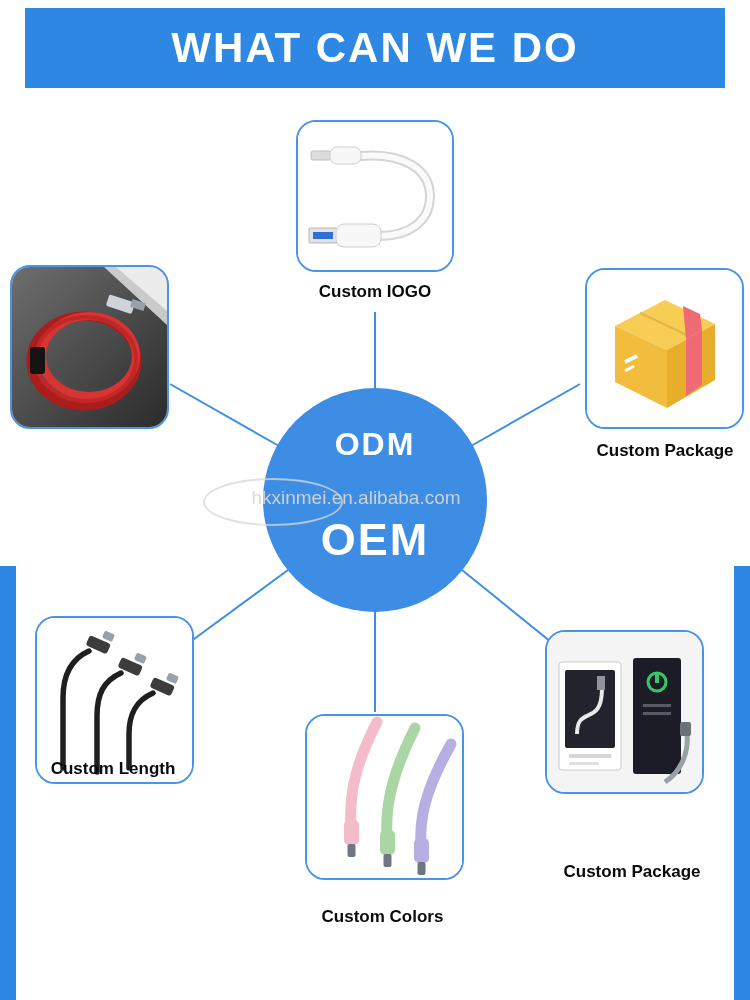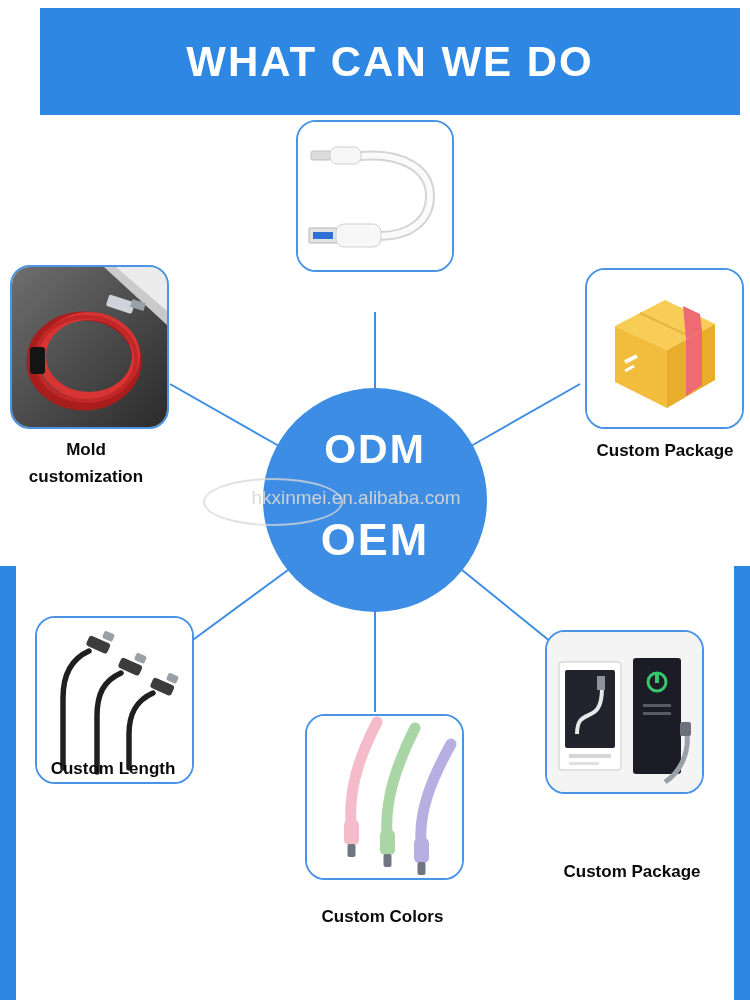--- a/index.html
+++ b/index.html
@@ -1,19 +1,19 @@
 <!DOCTYPE html>
 <html><head>
 <meta charset="utf-8">
 <style>
   html,body{margin:0;padding:0;background:#ffffff;}
   body{font-family:"Liberation Sans",sans-serif;}
   .canvas{position:relative;width:750px;height:1000px;background:#ffffff;overflow:hidden;}
 
-  .header{position:absolute;left:40px;top:8px;width:700px;height:107px;background:#2e87e2;
+  .header{position:absolute;left:25px;top:8px;width:700px;height:80px;background:#2e87e2;
     display:flex;align-items:center;justify-content:center;z-index:2;}
   .header span{color:#ffffff;font-size:42px;font-weight:800;letter-spacing:2px;}
 
   .connectors{position:absolute;left:0;top:0;width:750px;height:1000px;z-index:0;}
 
   .card{position:absolute;border:2.5px solid #4a94e6;border-radius:20px;background:#ffffff;
     overflow:hidden;z-index:1;}
   .card svg{display:block;width:100%;height:100%;}
   .card-logo{left:296px;top:120px;width:154px;height:148px;}
   .card-mold{left:10px;top:265px;width:155px;height:160px;}
@@ -27,21 +27,21 @@
   .label-logo{left:297px;top:278px;width:156px;}
   .label-mold{left:10px;top:436px;width:152px;}
   .label-carton{left:590px;top:437px;width:150px;}
   .label-length{left:36px;top:755px;width:154px;}
   .label-package{left:552px;top:824px;width:160px;margin-top:34px;}
   .label-colors{left:305px;top:903px;width:155px;}
 
   .circle{position:absolute;left:263px;top:388px;width:224px;height:224px;border-radius:50%;
     background:#3d8de4;z-index:1;}
   .circle .odm{position:absolute;left:0;top:38px;width:100%;text-align:center;color:#fff;
-    font-size:41px;font-weight:800;letter-spacing:2px;}
+    font-size:32px;font-weight:800;letter-spacing:2px;}
   .circle .oem{position:absolute;left:0;top:126px;width:100%;text-align:center;color:#fff;
     font-size:45px;font-weight:800;letter-spacing:2px;}
 
   .watermark{position:absolute;left:200px;top:487px;width:312px;text-align:center;
     color:rgba(215,215,215,0.92);font-size:19px;font-weight:400;z-index:3;}
   .watermark-ellipse{position:absolute;left:203px;top:478px;width:136px;height:44px;
     border:2px solid rgba(215,215,215,0.75);border-radius:50%;z-index:3;}
 
   .edgebar{position:absolute;top:566px;width:16px;height:434px;background:#2e87e2;z-index:2;}
   .edgebar-left{left:0;}
@@ -72,41 +72,41 @@
       <rect width="154" height="148" fill="#ffffff"></rect>
       <path d="M62 34 C 106 30, 132 48, 132 74 C 132 100, 110 114, 82 114" fill="none" stroke="#d4d4d4" stroke-width="10" stroke-linecap="round"></path>
       <path d="M62 34 C 106 30, 132 48, 132 74 C 132 100, 110 114, 82 114" fill="none" stroke="#fafafa" stroke-width="6" stroke-linecap="round"></path>
       <rect x="13" y="29" width="20" height="9" rx="2" fill="#dcdcdc" stroke="#bfbfbf"></rect>
       <rect x="32" y="25" width="31" height="17" rx="7" fill="#f7f7f7" stroke="#cfcfcf"></rect>
       <rect x="11" y="106" width="28" height="15" rx="1" fill="#e3e3e3" stroke="#b5b5b5"></rect>
       <rect x="15" y="110" width="20" height="7" fill="#2f6fd6"></rect>
       <rect x="38" y="102" width="45" height="23" rx="8" fill="#f7f7f7" stroke="#cfcfcf"></rect>
     </svg>
   </div>
+  <div class="label label-logo">Custom IOGO</div>
 
   <div class="card card-mold">
     <svg viewBox="0 0 155 160">
       <defs>
         <linearGradient id="g2" x1="0" y1="0" x2="1" y2="1">
           <stop offset="0" stop-color="#6e6e6e"></stop>
             <stop offset="1" stop-color="#2b2b2b"></stop>
         </linearGradient>
       </defs>
       <rect width="155" height="160" fill="url(#g2)"></rect>
       <polygon points="92,0 155,0 155,58" fill="#d8d8d8" opacity="0.9"></polygon>
       <polygon points="104,0 155,0 155,44" fill="#f0f0f0" opacity="0.9"></polygon>
       <ellipse cx="72" cy="94" rx="53" ry="45" fill="none" stroke="#a91d1d" stroke-width="9"></ellipse>
       <ellipse cx="77" cy="89" rx="47" ry="40" fill="none" stroke="#d83434" stroke-width="8"></ellipse>
       <ellipse cx="74" cy="92" rx="50" ry="42" fill="none" stroke="#c22727" stroke-width="4"></ellipse>
       <rect x="18" y="80" width="15" height="27" rx="3" fill="#141414"></rect>
       <rect x="95" y="31" width="27" height="12" rx="2" fill="#cfd4da" transform="rotate(18 108 37)"></rect>
       <rect x="119" y="34" width="14" height="8" fill="#9aa0a8" transform="rotate(18 126 38)"></rect>
     </svg>
   </div>
-  <div class="label label-mold">Mold customization</div>
 
   <div class="card card-carton">
     <svg viewBox="0 0 155 157">
       <rect width="155" height="157" fill="#ffffff"></rect>
       <polygon points="28,56 78,30 128,54 80,80" fill="#f7cd55"></polygon>
       <polygon points="28,56 80,80 80,138 28,112" fill="#f2bc3d"></polygon>
       <polygon points="128,54 80,80 80,138 128,110" fill="#e9ad2c"></polygon>
       <line x1="53" y1="43" x2="104" y2="67" stroke="#e3b541" stroke-width="2"></line>
       <polygon points="96,36 113,44 115,60 99,69" fill="#ee6b74"></polygon>
       <polygon points="99,69 115,60 115,115 99,126" fill="#ee6b74"></polygon>

